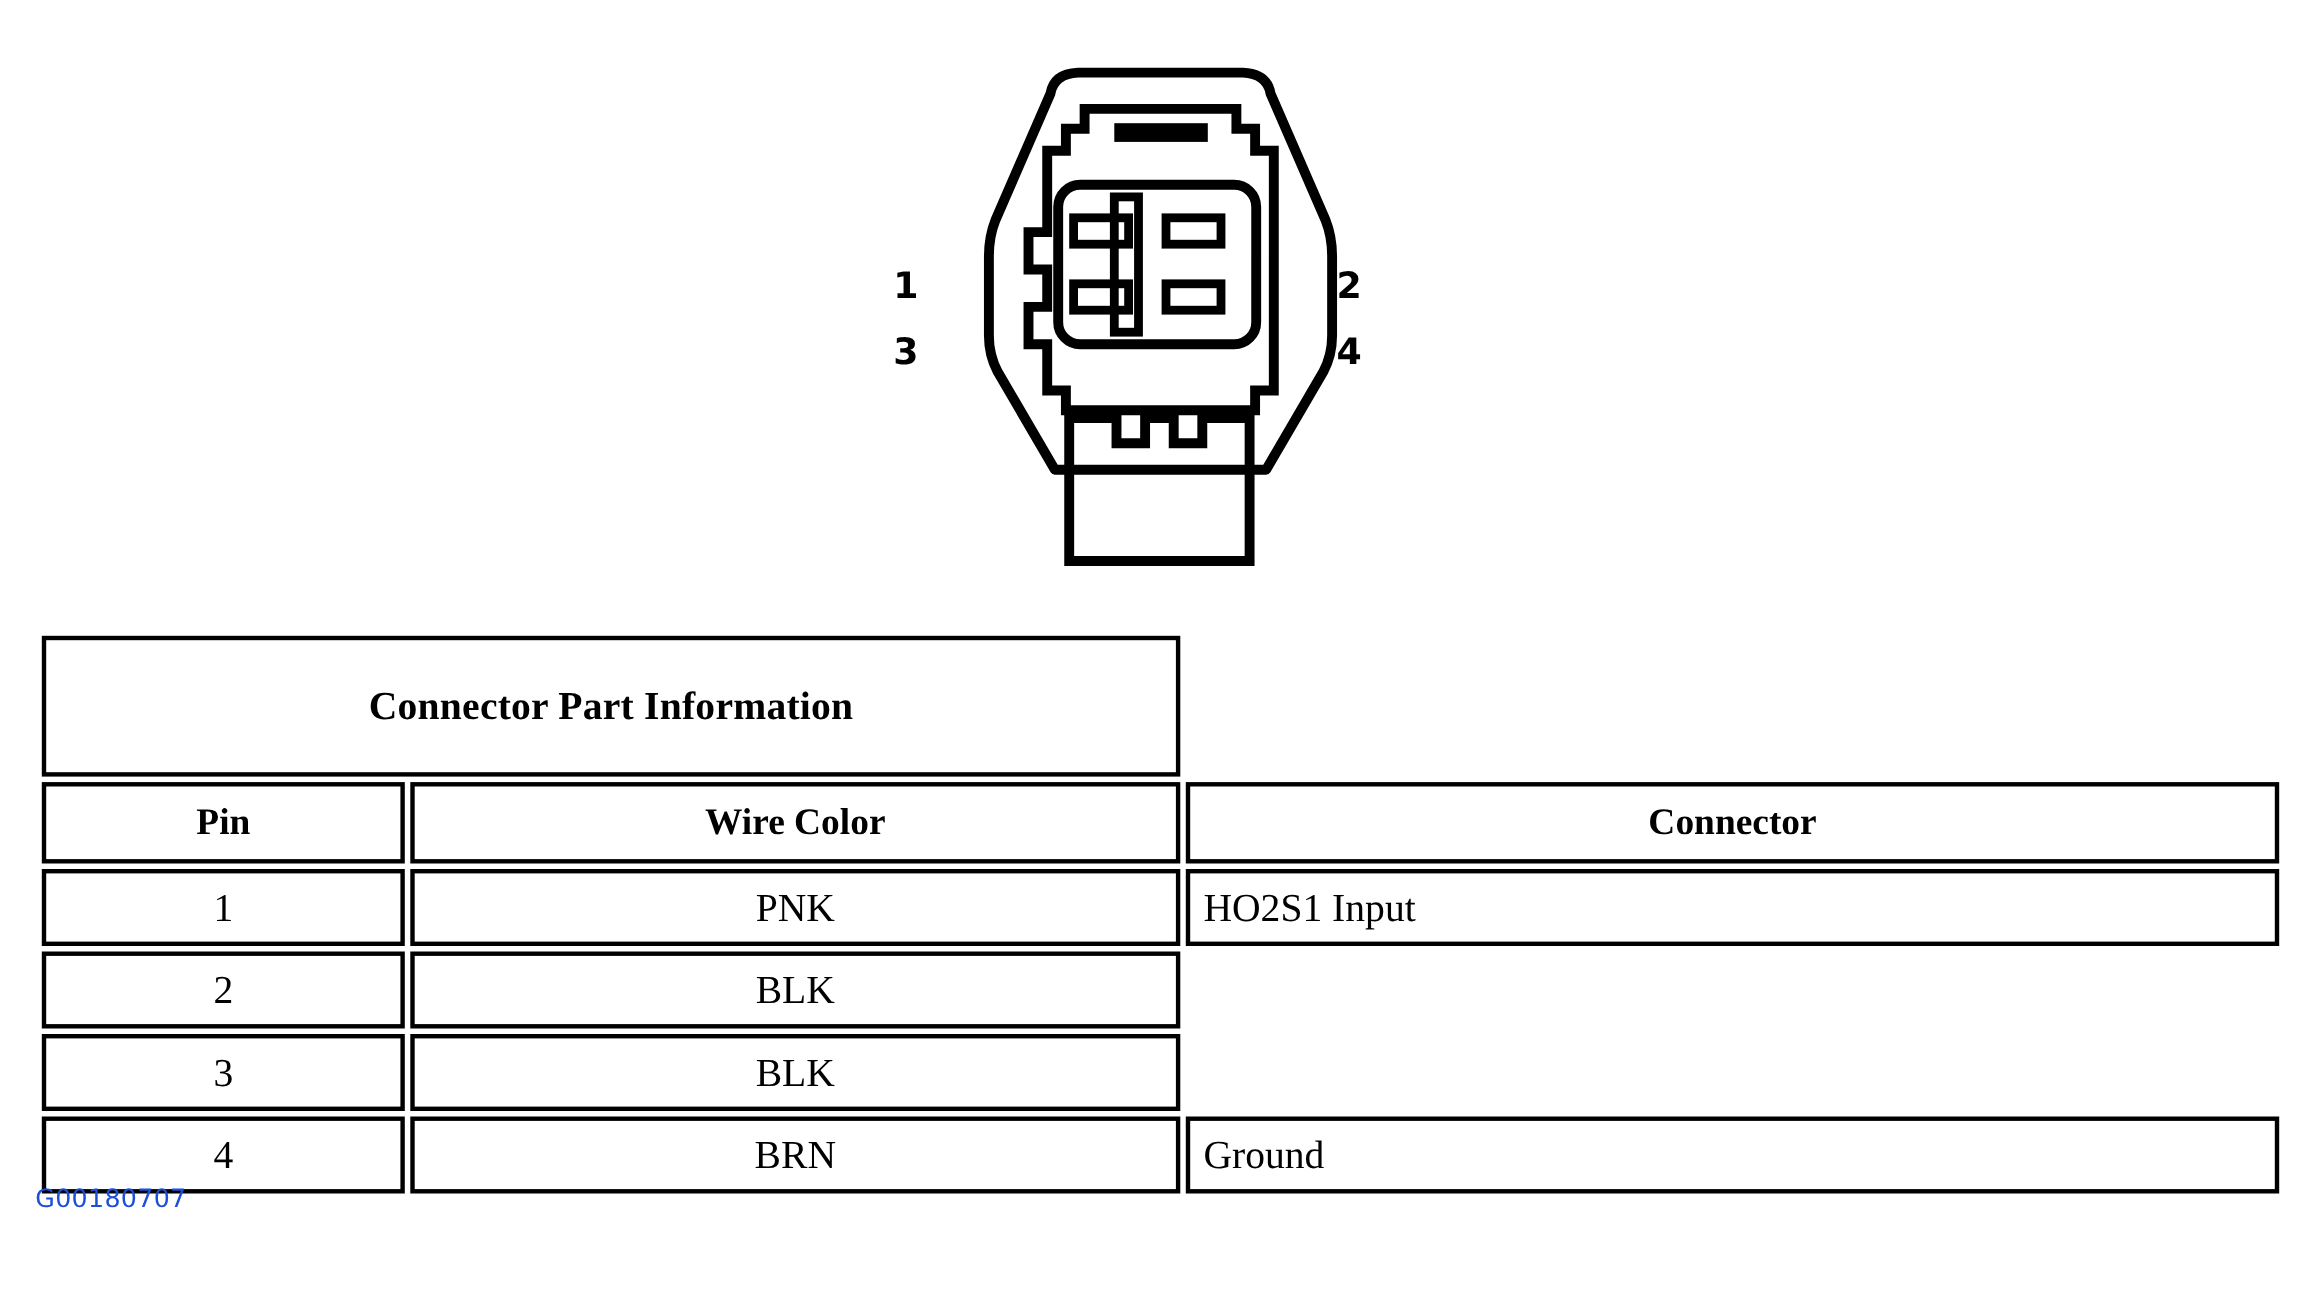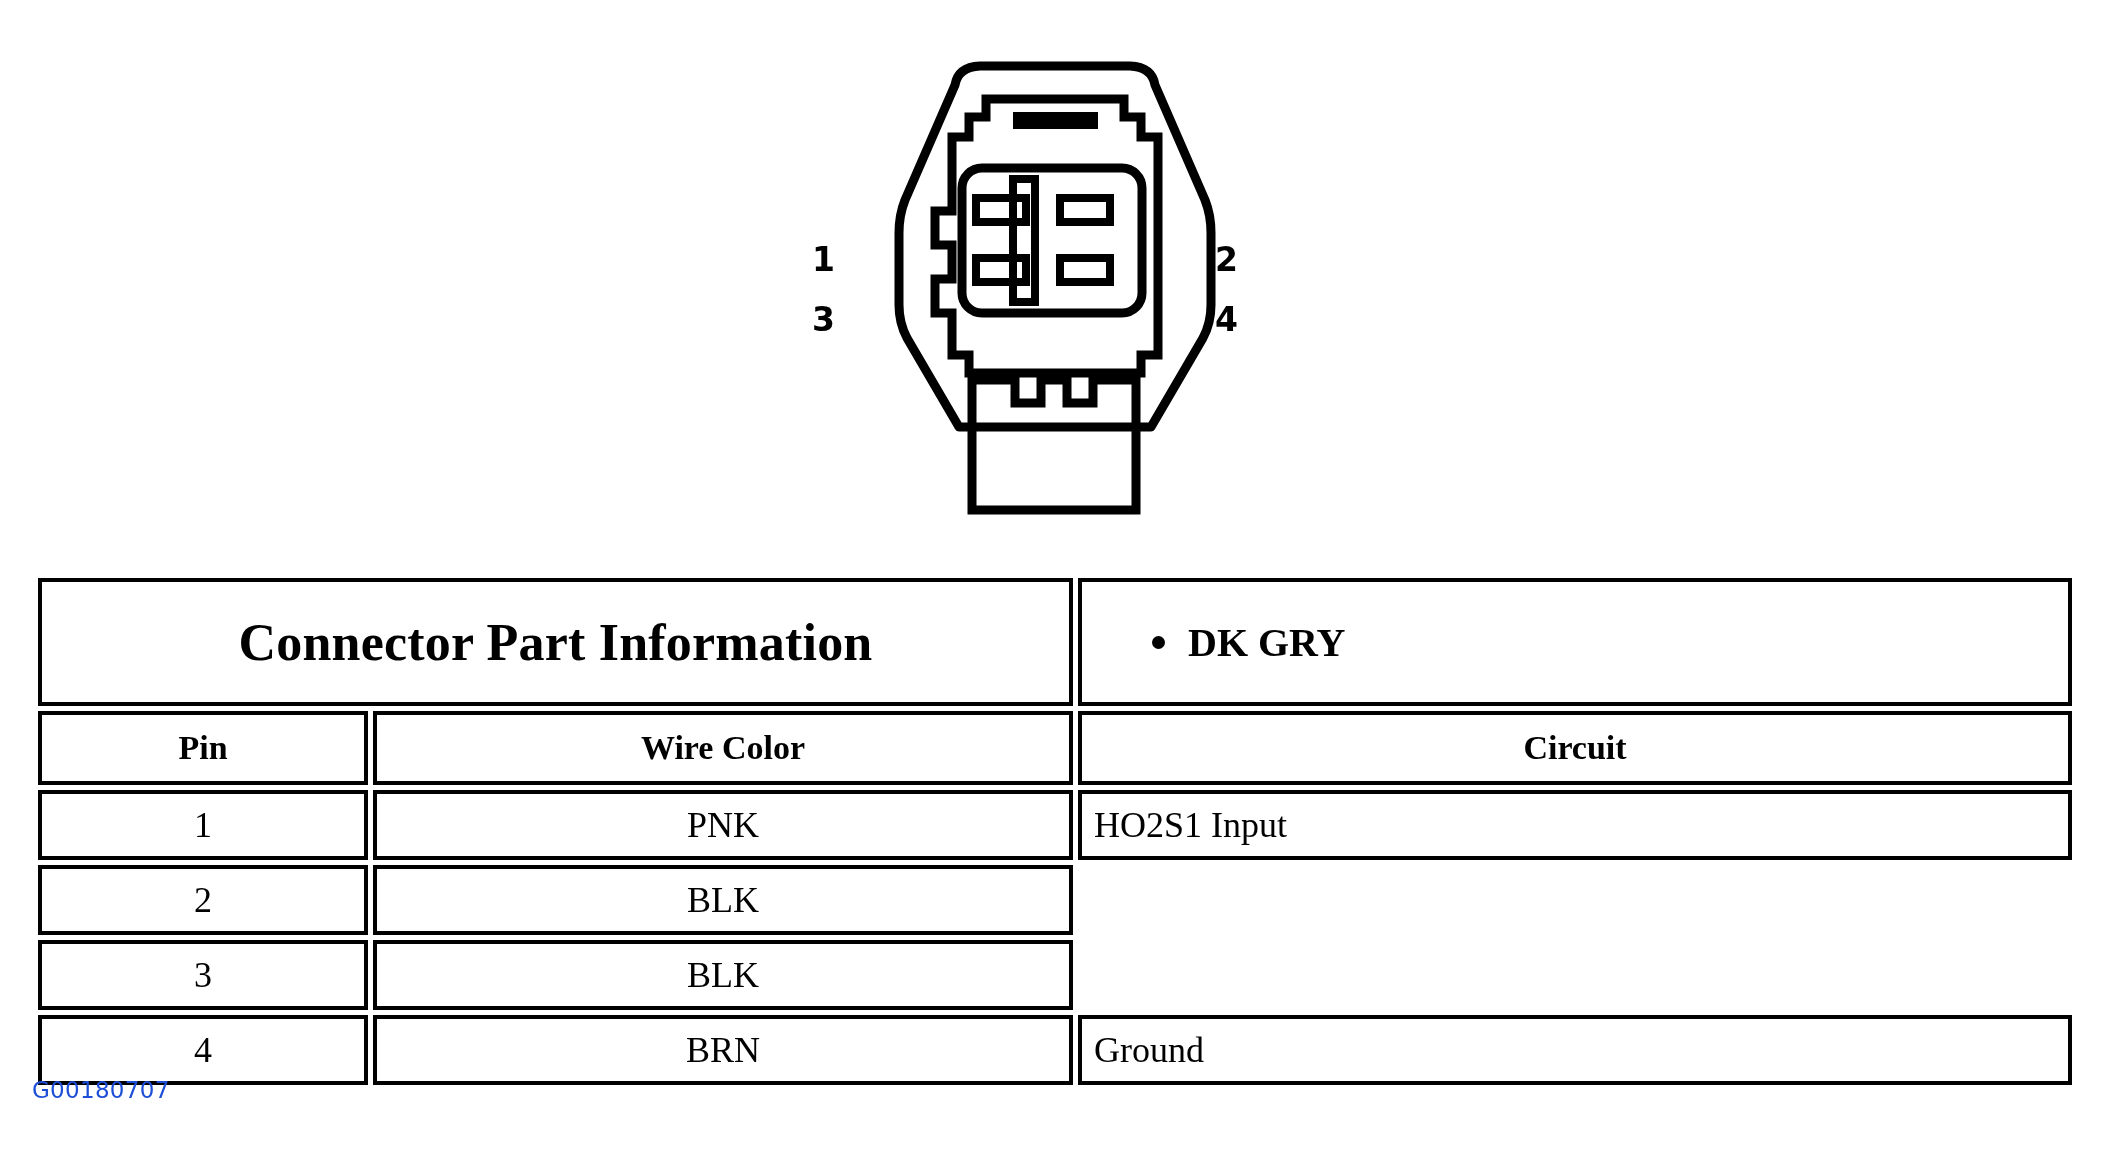--- a/index.html
+++ b/index.html
@@ -69,21 +69,21 @@
   .cell-left   { justify-content: flex-start; }
 
   .head-title-cell { width: 1035px; flex: 0 0 1035px; height: 128px; }
   .head-conn-cell  { flex: 1 1 auto; height: 128px; }
 
   .subhead-cell { height: 74px; }
   .data-cell    { height: 70px; }
 
   .head-title-text {
     font-weight: bold;
-    font-size: 52px;
+    font-size: 36px;
     letter-spacing: .2px;
   }
   .conn-part-text {
     font-weight: bold;
     font-size: 40px;
     padding-left: 70px;
     display: flex;
     align-items: center;
   }
   .bullet-dot {
@@ -197,37 +197,31 @@
 <div class="pin-callout" id="pin-label-3">3</div>
 <div class="pin-callout" id="pin-label-2">2</div>
 <div class="pin-callout" id="pin-label-4">4</div>
 
 <div id="connector-table">
 
   <div class="trow">
     <div class="tcell cell-center head-title-cell">
       <span class="head-title-text">Connector Part Information</span>
     </div>
-    <div class="tcell cell-left head-conn-cell">
-      <span class="conn-part-text">
-        <span class="bullet-dot"></span>
-        <span>DK GRY</span>
-      </span>
-    </div>
   </div>
 
   <div class="trow">
     <div class="tcell cell-center subhead-cell col-pin">
       <span class="subhead-text">Pin</span>
     </div>
     <div class="tcell cell-center subhead-cell col-wire">
       <span class="subhead-text">Wire Color</span>
     </div>
     <div class="tcell cell-center subhead-cell col-function">
-      <span class="subhead-text">Circuit</span>
+      <span class="subhead-text">Connector</span>
     </div>
   </div>
 
   <div class="trow">
     <div class="tcell cell-center data-cell col-pin">
       <span class="data-text">1</span>
     </div>
     <div class="tcell cell-center data-cell col-wire">
       <span class="data-text">PNK</span>
     </div>

